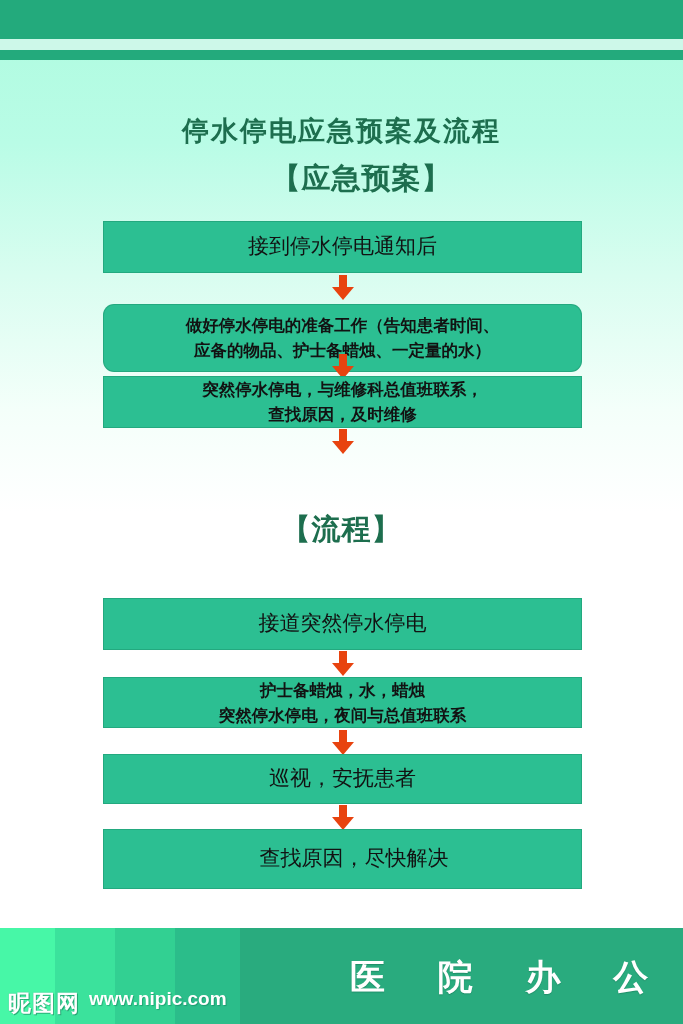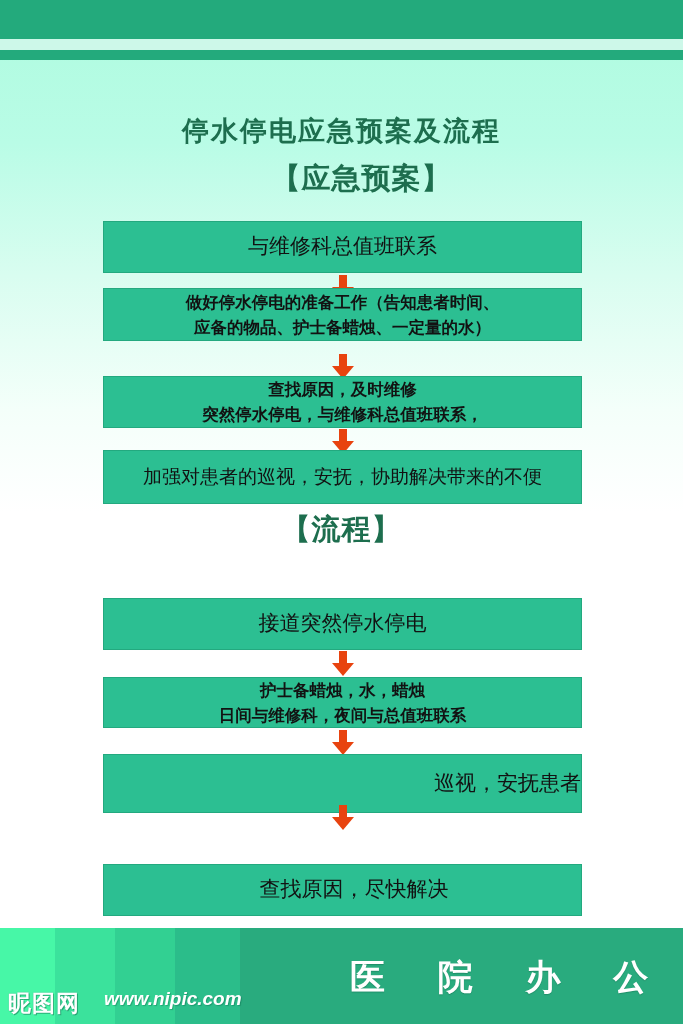--- a/index.html
+++ b/index.html
@@ -27,27 +27,27 @@
   .flow-box{
     position:absolute;left:103px;width:479px;
     background:#2cbf92;border:1px solid rgba(16,110,78,.28);
     display:flex;flex-direction:column;justify-content:center;align-items:center;
     color:#121212;box-sizing:border-box;
   }
   .box-line{text-align:center;}
   .single{font-size:21px;line-height:1.2;}
   .double{font-size:16.5px;line-height:25px;font-weight:bold;}
   .b1{top:221px;height:52px;}
-  .b2{top:288px;height:53px;}
+  .b2{top:304px;height:68px;border-radius:11px;}
   .b3{top:376px;height:52px;}
   .b4{top:450px;height:54px;font-size:19px;}
   .b5{top:598px;height:52px;}
   .b6{top:677px;height:51px;}
-  .b7{top:754px;height:59px;align-items:flex-end;}
-  .b8{top:864px;height:52px;padding-left:23px;}
+  .b7{top:754px;height:50px;}
+  .b8{top:829px;height:60px;padding-left:23px;}
 
   .flow-arrow{
     position:absolute;left:103px;width:479px;
     display:flex;justify-content:center;
   }
   .a1{top:275px;}
   .a2{top:354px;}
   .a3{top:429px;}
   .a4{top:651px;}
   .a5{top:730px;}
@@ -83,41 +83,40 @@
   .watermark{
     position:absolute;left:8px;top:988px;display:flex;align-items:flex-start;
     color:#ffffff;
   }
   .wm-name{
     font-size:23px;font-weight:bold;letter-spacing:1px;
     color:#ffffff;text-shadow:0 0 1px #2aa87c, 1px 1px 0 rgba(0,90,60,.45);
     font-family:"Liberation Sans","DejaVu Sans",sans-serif;
   }
   .wm-url{
-    margin-left:24px;font-size:19px;font-weight:bold;
+    margin-left:9px;font-size:19px;font-weight:bold;
     font-family:"Liberation Sans","DejaVu Sans",sans-serif;
     text-shadow:1px 1px 1px rgba(0,90,60,.35);
-    font-style:italic;
   }
 </style>
 </head>
 <body>
 
 <div class="poster">
 
   <div class="top-band"></div>
   <div class="stripe-light"></div>
   <div class="stripe-dark"></div>
 
   <div class="title">停水停电应急预案及流程</div>
 
   <div class="section-heading heading-plan">【应急预案】</div>
 
   <div class="flow-box b1 single">
-    <div class="box-line">与维修科总值班联系</div>
+    <div class="box-line">接到停水停电通知后</div>
   </div>
 
   <div class="flow-arrow a1">
     <div class="arrow-shape">
         <div class="arrow-stem"></div>
         <div class="arrow-head"></div>
       </div>
   </div>
 
   <div class="flow-box b2 double">
@@ -126,51 +125,48 @@
   </div>
 
   <div class="flow-arrow a2">
     <div class="arrow-shape">
         <div class="arrow-stem"></div>
         <div class="arrow-head"></div>
       </div>
   </div>
 
   <div class="flow-box b3 double">
+    <div class="box-line">突然停水停电，与维修科总值班联系，</div>
     <div class="box-line">查找原因，及时维修</div>
-    <div class="box-line">突然停水停电，与维修科总值班联系，</div>
   </div>
 
   <div class="flow-arrow a3">
     <div class="arrow-shape">
         <div class="arrow-stem"></div>
         <div class="arrow-head"></div>
       </div>
   </div>
 
-  <div class="flow-box b4">
-    <div class="box-line">加强对患者的巡视，安抚，协助解决带来的不便</div>
-  </div>
 
   <div class="section-heading heading-process">【流程】</div>
 
   <div class="flow-box b5 single">
     <div class="box-line">接道突然停水停电</div>
   </div>
 
   <div class="flow-arrow a4">
     <div class="arrow-shape">
         <div class="arrow-stem"></div>
         <div class="arrow-head"></div>
       </div>
   </div>
 
   <div class="flow-box b6 double">
     <div class="box-line">护士备蜡烛，水，蜡烛</div>
-    <div class="box-line">日间与维修科，夜间与总值班联系</div>
+    <div class="box-line">突然停水停电，夜间与总值班联系</div>
   </div>
 
   <div class="flow-arrow a5">
     <div class="arrow-shape">
         <div class="arrow-stem"></div>
         <div class="arrow-head"></div>
       </div>
   </div>
 
   <div class="flow-box b7 single">

